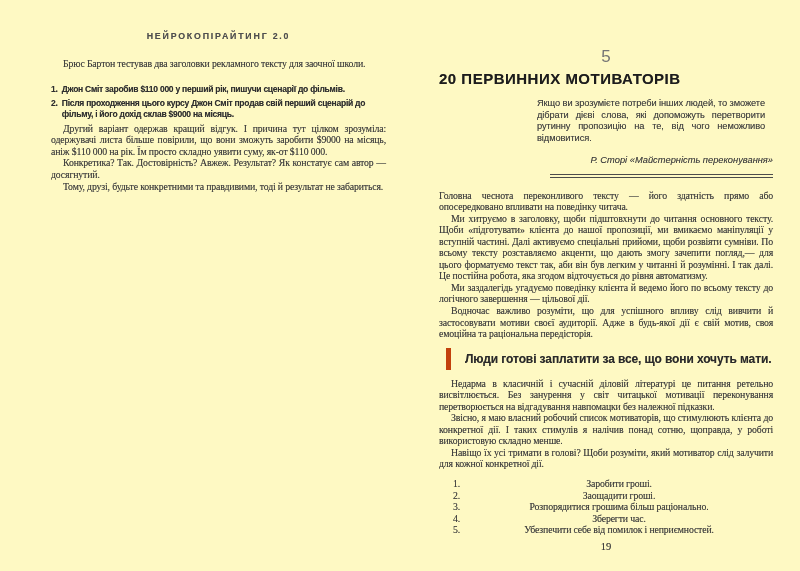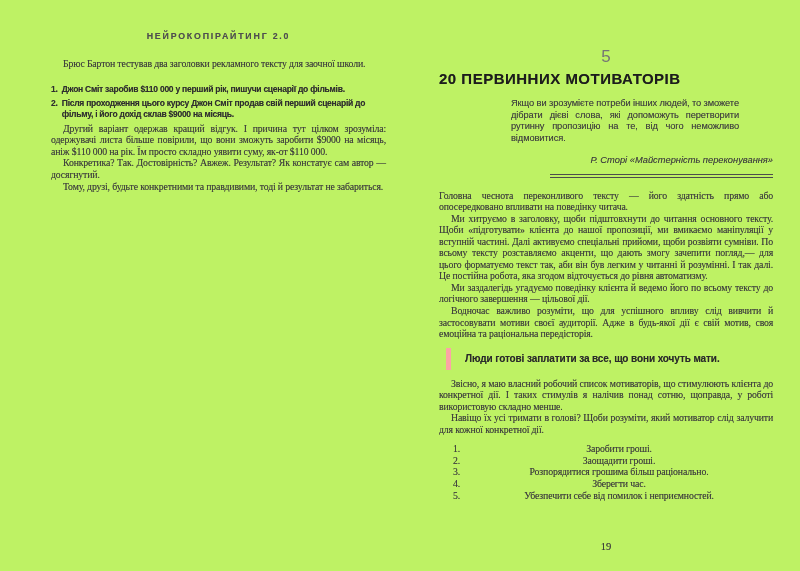--- a/index.html
+++ b/index.html
@@ -7,21 +7,21 @@
     padding: 0;
     width: 800px;
     height: 571px;
     background: #ffffff;
     overflow: hidden;
   }
   .spread {
     position: relative;
     width: 800px;
     height: 571px;
-    background: #bef264;
+    background: #fef9c3;
     color: #3c3c3c;
   }
   .page {
     position: absolute;
     top: 0;
     height: 571px;
   }
   .page-left  { left: 51px;  width: 335px; }
   .page-right { left: 439px; width: 334px; }
 
@@ -87,21 +87,21 @@
     font-family: "Liberation Sans", "DejaVu Sans", sans-serif;
     font-size: 15px;
     line-height: 19px;
     font-weight: 700;
     letter-spacing: 0.5px;
     color: #1c1c1c;
     text-shadow: 0 0 0.5px rgba(30,30,30,0.5);
   }
   .epigraph {
     margin-top: 10px;
-    margin-left: 72px;
+    margin-left: 98px;
     width: 228px;
     font-family: "Liberation Sans", "DejaVu Sans", sans-serif;
     font-size: 9.3px;
     line-height: 11.5px;
     letter-spacing: -0.1px;
     color: #3e3e3e;
     text-align: justify;
     text-shadow: 0 0 0.5px rgba(70,70,70,0.5);
   }
   .epigraph-attribution {
@@ -120,24 +120,24 @@
     margin-top: 7px;
     margin-left: 111px;
     width: 223px;
     height: 0;
     border-top: 4px double #4c4c4c;
   }
   .chapter-body { margin-top: 12px; }
 
   .callout {
     margin: 8px 0 8px 7px;
-    border-left: 5px solid #fca5a5;
+    border-left: 5px solid #c2410c;
     padding: 5px 0 5px 14px;
     font-family: "Liberation Sans", "DejaVu Sans", sans-serif;
-    font-size: 10px;
+    font-size: 12px;
     line-height: 12px;
     font-weight: 700;
     letter-spacing: -0.1px;
     color: #2a2a2a;
     white-space: nowrap;
     overflow: hidden;
     text-shadow: 0 0 0.5px rgba(50,50,50,0.5);
   }
 
   .motivator-list { margin-top: 8px; margin-left: 14px; }
@@ -202,20 +202,21 @@
     <div class="chapter-body">
       <p class="serif para no-indent">Головна чеснота переконливого тексту — його здатність прямо або опосередковано впливати на поведінку читача.</p>
       <p class="serif para">Ми хитруємо в заголовку, щоби підштовхнути до читання основного тексту. Щоби «підготувати» клієнта до нашої пропозиції, ми вмикаємо маніпуляції у вступній частині. Далі активуємо спеціальні прийоми, щоби розвіяти сумніви. По всьому тексту розставляємо акценти, що дають змогу зачепити погляд,— для цього форматуємо текст так, аби він був легким у читанні й розумінні. І так далі. Це постійна робота, яка згодом відточується до рівня автоматизму.</p>
       <p class="serif para">Ми заздалегідь угадуємо поведінку клієнта й ведемо його по всьому тексту до логічного завершення — цільової дії.</p>
       <p class="serif para">Водночас важливо розуміти, що для успішного впливу слід вивчити й застосовувати мотиви своєї аудиторії. Адже в будь-якої дії є свій мотив, своя емоційна та раціональна передісторія.</p>
 
       <div class="callout">
         <span>Люди готові заплатити за все, що вони хочуть мати.</span>
       </div>
 
+      <p class="serif para">Недарма в класичній і сучасній діловій літературі це питання ретельно висвітлюється. Без занурення у світ читацької мотивації переконування перетворюється на відгадування навпомацки без належної підказки.</p>
       <p class="serif para">Звісно, я маю власний робочий список мотиваторів, що стимулюють клієнта до конкретної дії. І таких стимулів я налічив понад сотню, щоправда, у роботі використовую складно менше.</p>
       <p class="serif para">Навіщо їх усі тримати в голові? Щоби розуміти, який мотиватор слід залучити для кожної конкретної дії.</p>
 
       <div class="motivator-list serif">
         <div class="mv-item">
           <span class="mv-num">1.</span>
           <span class="mv-text">Заробити гроші.</span>
         </div>
         <div class="mv-item">
           <span class="mv-num">2.</span>

